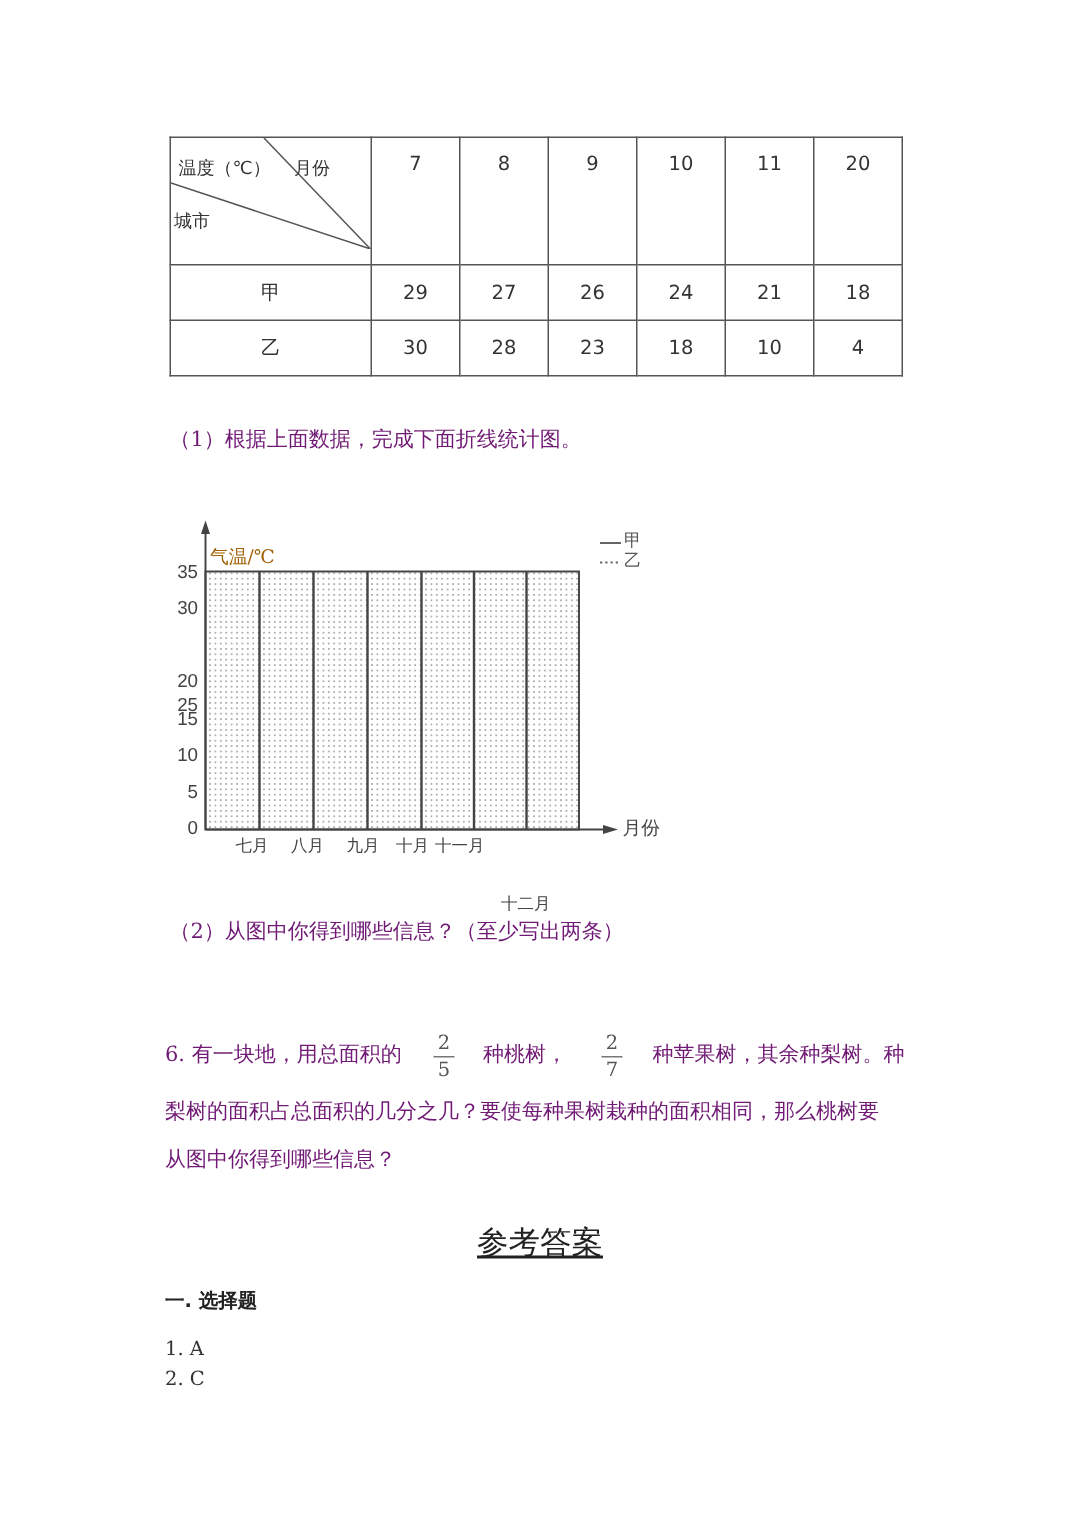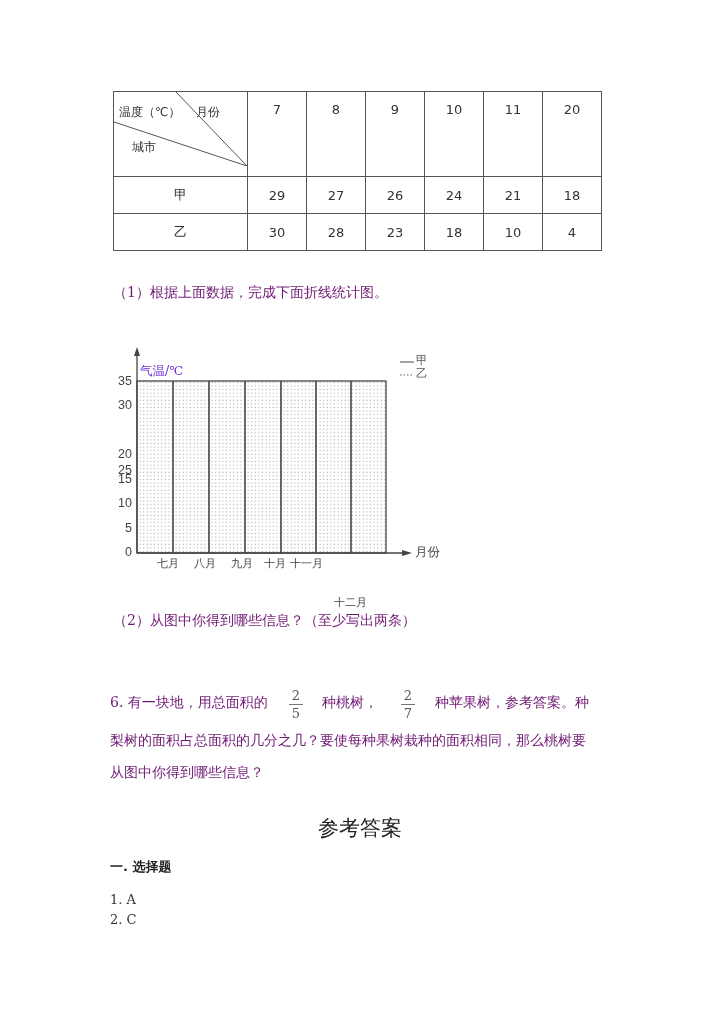--- a/index.html
+++ b/index.html
@@ -7,21 +7,21 @@
          font-family: "DejaVu Sans", sans-serif; color: #222; }
   .abs { position: absolute; }
   
   table.temp { position: absolute; left: 113px; top: 91px; border-collapse: collapse;
                font-family: "DejaVu Sans", sans-serif; font-size: 13px; color: #333; }
   table.temp td { border: 1.3px solid #555; text-align: center; padding: 0; }
   td.corner { width: 133px; height: 74px; position: relative; }
   td.corner svg { position: absolute; left: 0; top: 0; }
   td.corner .lbl-temp { position: absolute; left: 5px; top: 12px; font-size: 12px; white-space: nowrap; }
   td.corner .lbl-month { position: absolute; left: 82px; top: 12px; font-size: 12px; white-space: nowrap; }
-  td.corner .lbl-city { position: absolute; left: 18px; top: 47px; font-size: 12px; text-align: right; }
+  td.corner .lbl-city { position: absolute; left: 2px; top: 47px; font-size: 12px; text-align: right; }
   td.mh { width: 58px; height: 74px; vertical-align: top; padding-top: 10px !important; }
   td.rowh { height: 36px; }
   td.val { height: 36px; }
 
   .serif { font-family: "DejaVu Serif", serif; }
   .q { font-size: 14px; color: #701a75; }
   
   .chart { position: absolute; left: 110px; top: 345px; width: 350px; height: 235px; }
   .y-tick { position: absolute; font-family: Liberation Sans, sans-serif; font-size: 12.5px; color: #444; width: 22px; text-align: right; }
   .x-tick { position: absolute; font-family: "DejaVu Serif", serif; font-size: 11px; color: #444; white-space: nowrap; }
@@ -92,21 +92,21 @@
 
     <line x1="27" y1="208" x2="27" y2="6" stroke="#444" stroke-width="1.3"></line>
     <polygon points="27,2 24,11 30,11" fill="#444"></polygon>
 
     <line x1="27" y1="208" x2="296" y2="208" stroke="#444" stroke-width="1.3"></line>
     <polygon points="302,208 292,205 292,211" fill="#444"></polygon>
 
     <line x1="290" y1="17" x2="304" y2="17" stroke="#666" stroke-width="1.2"></line>
     <line x1="290" y1="30" x2="304" y2="30" stroke="#666" stroke-width="1.2" stroke-dasharray="1.5,2"></line>
   </svg>
-  <span class="abs" style="left:30px; top:18px; font-family:'DejaVu Serif',serif; font-size:12.5px; color:#6d28d9; white-space:nowrap;">气温/℃</span>
+  <span class="abs" style="left:30px; top:18px; font-family:'DejaVu Serif',serif; font-size:12.5px; color:#a16207; white-space:nowrap;">气温/℃</span>
   <span class="abs" style="left:305px; top:199px; font-family:'DejaVu Serif',serif; font-size:12.5px; color:#444; white-space:nowrap;">月份</span>
   <span class="abs" style="left:306px; top:8px; font-family:'DejaVu Serif',serif; font-size:11.5px; color:#555;">甲</span>
   <span class="abs" style="left:306px; top:21px; font-family:'DejaVu Serif',serif; font-size:11.5px; color:#555;">乙</span>
 
   <span class="y-tick" style="left:0px; top:200px;">0</span>
   <span class="y-tick" style="left:0px; top:176px;">5</span>
   <span class="y-tick" style="left:0px; top:151px;">10</span>
   <span class="y-tick" style="left:0px; top:127px;">15</span>
   <span class="y-tick" style="left:0px; top:102px;">20</span>
   <span class="y-tick" style="left:0px; top:78px;margin-top:40px;">25</span>
@@ -128,20 +128,20 @@
   <div>2</div>
   <div class="bar"></div>
   <div>5</div>
 </div>
 <div class="abs serif q" style="left:322px; top:694px; white-space:nowrap;">种桃树，</div>
 <div class="frac" style="left:401px; top:688px;">
   <div>2</div>
   <div class="bar"></div>
   <div>7</div>
 </div>
-<div class="abs serif q" style="left:435px; top:694px; white-space:nowrap;">种苹果树，参考答案。种</div>
+<div class="abs serif q" style="left:435px; top:694px; white-space:nowrap;">种苹果树，其余种梨树。种</div>
 <div class="abs serif q" style="left:110px; top:732px; white-space:nowrap;">梨树的面积占总面积的几分之几？要使每种果树栽种的面积相同，那么桃树要</div>
 <div class="abs serif q" style="left:110px; top:764px; white-space:nowrap;">从图中你得到哪些信息？</div>
 
-<div class="abs serif" style="left:0; width:720px; top:814px; text-align:center; font-size:21px; color:#222;">参考答案</div>
+<div class="abs serif" style="left:0; width:720px; top:814px; text-align:center; font-size:21px; color:#222;text-decoration:underline;">参考答案</div>
 <div class="abs" style="left:110px; top:858px; font-size:13px; font-weight:bold; color:#222;">一. 选择题</div>
 <div class="abs serif" style="left:110px; top:892px; font-size:13px; color:#333;">1. A</div>
 <div class="abs serif" style="left:110px; top:912px; font-size:13px; color:#333;">2. C</div>
 
 </body></html>

